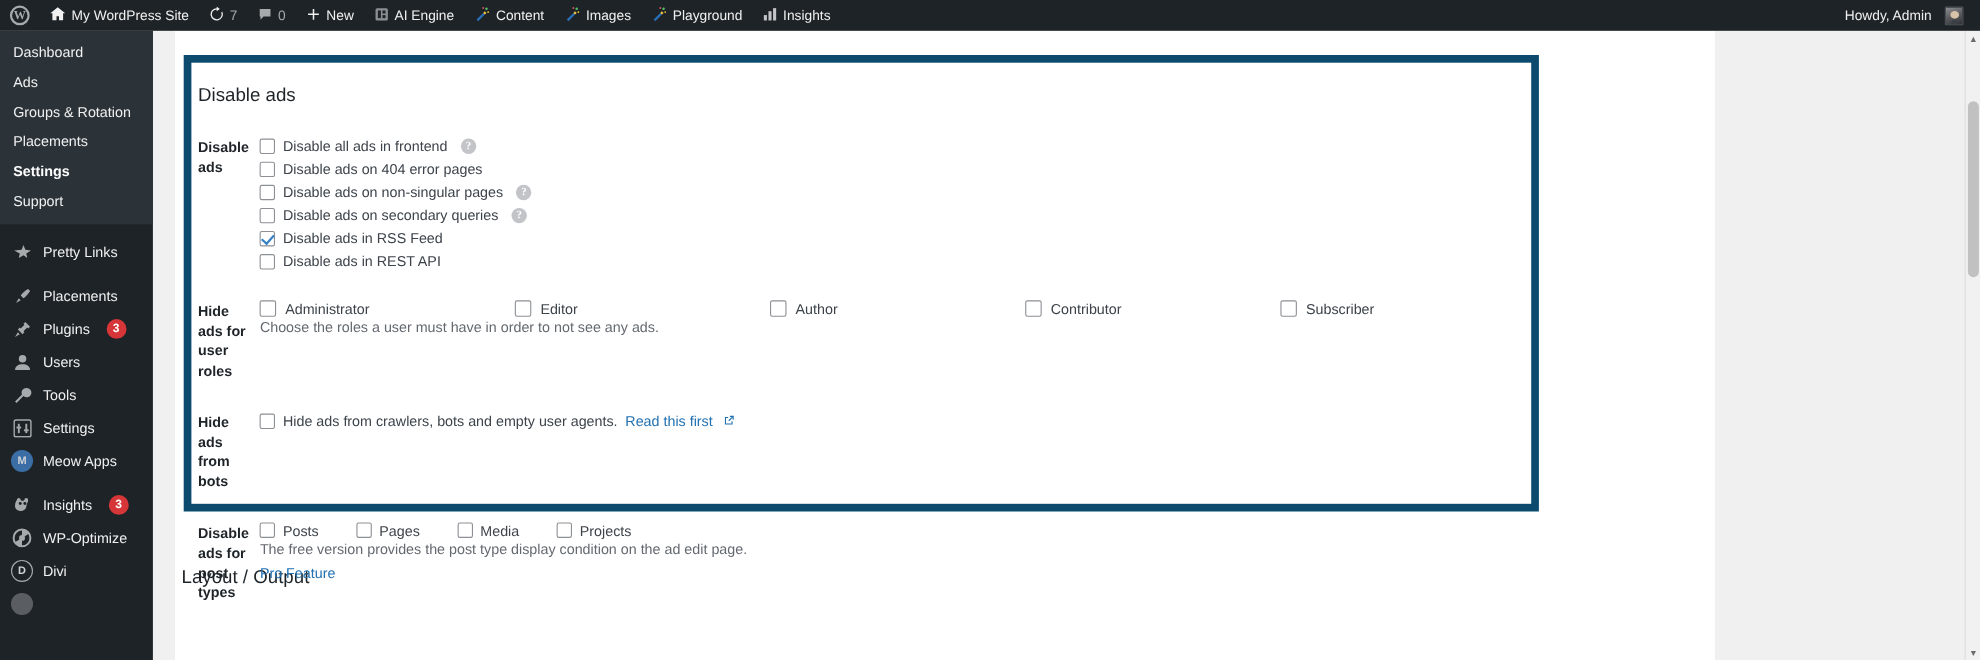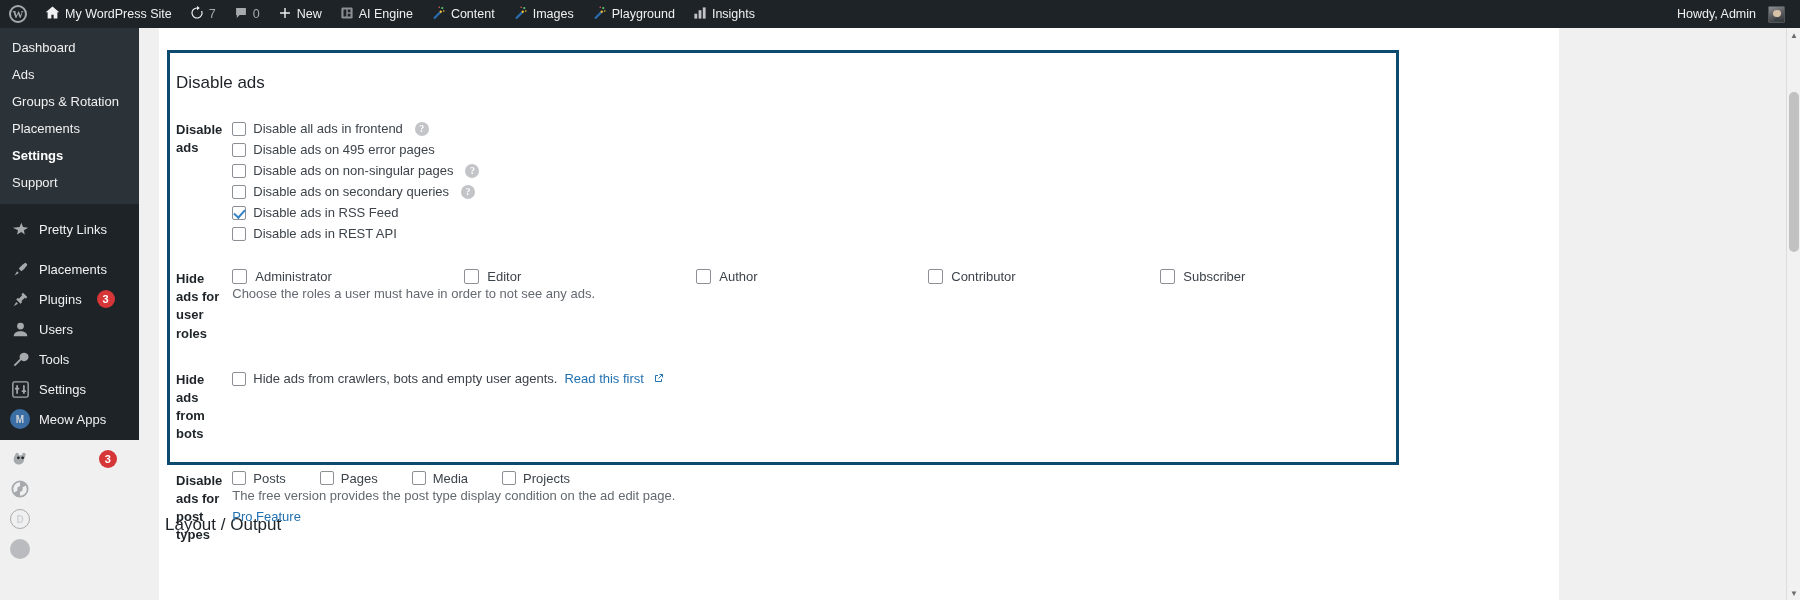--- a/index.html
+++ b/index.html
@@ -46,21 +46,21 @@
     border: 2px solid #a7aaad; position: relative;
     display:flex; align-items:center; justify-content:center;
     font-size: 11px; font-weight: bold; color:#a7aaad;
     font-family: "Liberation Serif", serif;
   }
   .ab-count { color:#a7aaad; }
 
   
   #sidebar {
     position: absolute; top: 28px; left: 0;
-    width: 139px; height: 412px;
+    width: 139px; height: 572px;
     background: #1d2327;
     z-index: 30;
   }
   .submenu { background: #2c3338; padding: 6px 0 8px 0; }
   .submenu-item {
     display: block;
     padding: 6px 0 6px 12px;
     font-size: 13px;
     color: #f0f0f1;
     white-space: nowrap;
@@ -112,21 +112,21 @@
     position:absolute; top:0; left:0;
     width: 1400px; height: 572px;
     background: #fff;
   }
 
   
   .highlight-box {
     position: absolute;
     left: 8px; top: 22px;
     width: 1232px; height: 415px;
-    border: 3px solid #0c4a6e;
+    border: 7px solid #0c4a6e;
     background: #fff;
     z-index: 5;
   }
 
   .section-title {
     font-size: 17px;
     color: #1d2327;
     font-weight: normal;
     padding: 20px 0 0 6px;
   }
@@ -458,21 +458,21 @@
             <tr>
               <th>Disable ads</th>
               <td>
                 <div class="cb-row">
                   <span class="cb"></span>
                   <span class="cb-label">Disable all ads in frontend</span>
                   <span class="help-icon">?</span>
                 </div>
                 <div class="cb-row">
                   <span class="cb"></span>
-                  <span class="cb-label">Disable ads on 495 error pages</span>
+                  <span class="cb-label">Disable ads on 404 error pages</span>
                 </div>
                 <div class="cb-row">
                   <span class="cb"></span>
                   <span class="cb-label">Disable ads on non-singular pages</span>
                   <span class="help-icon">?</span>
                 </div>
                 <div class="cb-row">
                   <span class="cb"></span>
                   <span class="cb-label">Disable ads on secondary queries</span>
                   <span class="help-icon">?</span>

